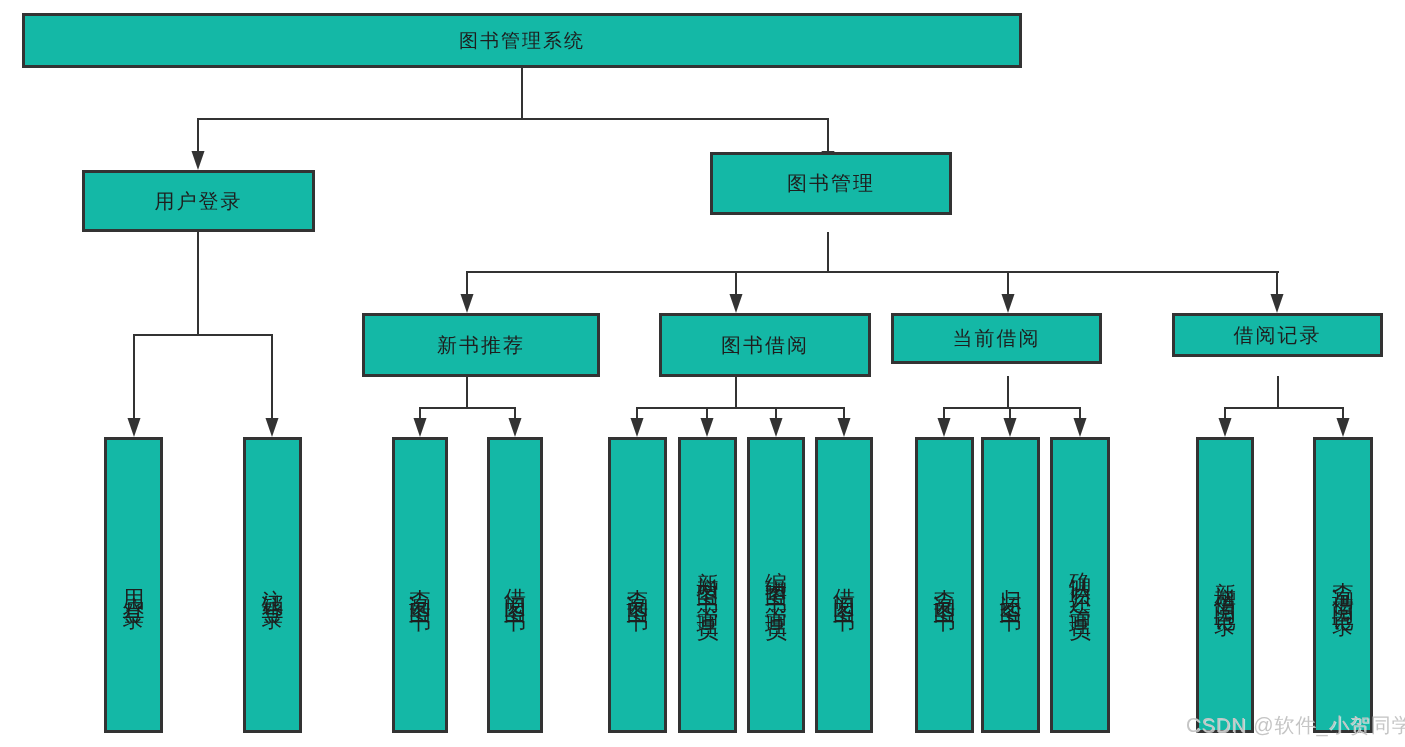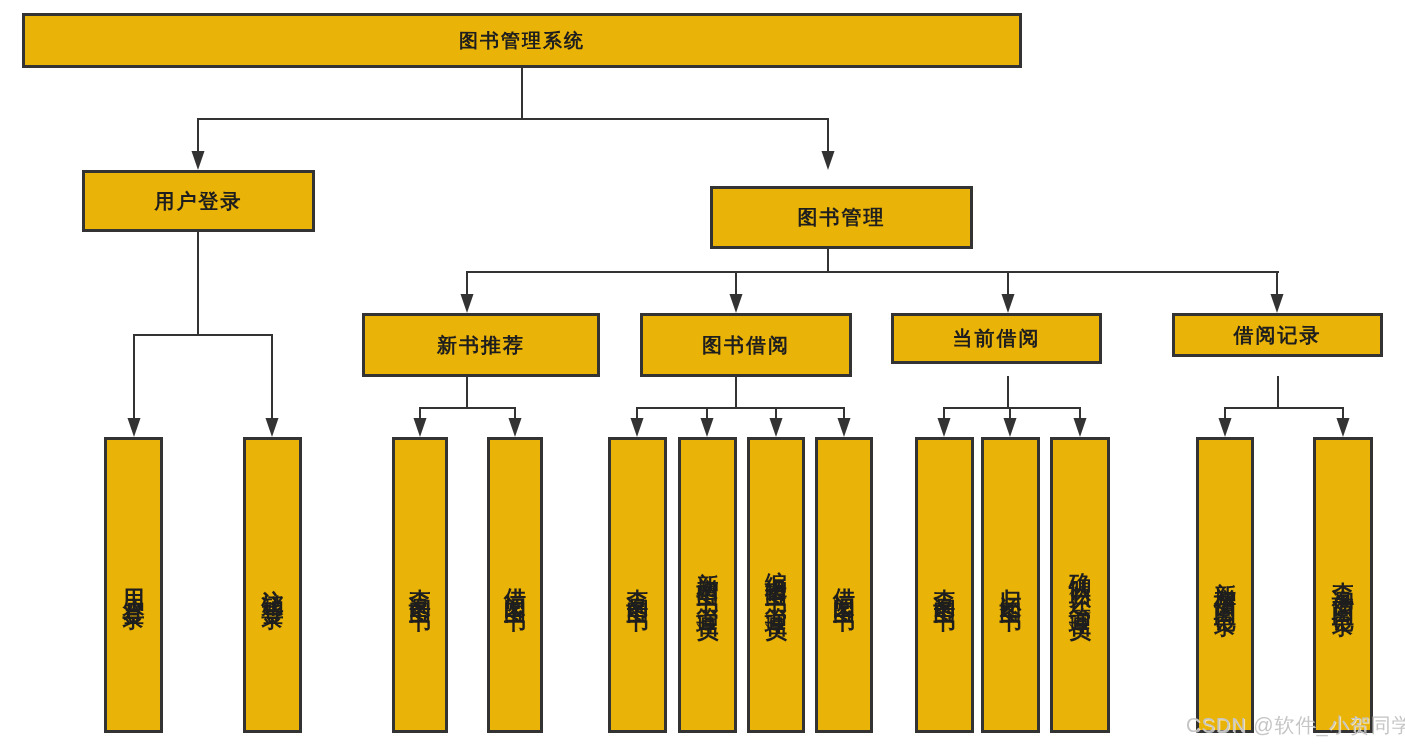--- a/index.html
+++ b/index.html
@@ -14,27 +14,26 @@
   .lines {
     position: absolute;
     left: 0; top: 0;
     width: 1405px; height: 747px;
     z-index: 1;
   }
   .box {
     position: absolute;
     box-sizing: border-box;
     border: 3px solid #333333;
-    background: #eab308;
+    background: #14b8a6;
     color: #1e1e1e;
     display: flex;
     align-items: center;
     justify-content: center;
     z-index: 2;
-    font-weight: bold;
   }
   .box-h {
     font-size: 20px;
     letter-spacing: 2px;
     white-space: nowrap;
   }
   .box-title { font-size: 19px; }
   .box-v {
     writing-mode: vertical-rl;
     text-orientation: mixed;
@@ -110,24 +109,24 @@
       <polygon points="1073.5,418 1086.5,418 1080,437" fill="#333333"></polygon>
       <line x1="1225" y1="408" x2="1225" y2="424" stroke="#333333" stroke-width="2" stroke-linecap="square"></line>
       <polygon points="1218.5,418 1231.5,418 1225,437" fill="#333333"></polygon>
       <line x1="1343" y1="408" x2="1343" y2="424" stroke="#333333" stroke-width="2" stroke-linecap="square"></line>
       <polygon points="1336.5,418 1349.5,418 1343,437" fill="#333333"></polygon>
     </svg>
 
   <div class="box box-h box-title" style="left:22px; top:13px; width:1000px; height:55px;">图书管理系统</div>
 
   <div class="box box-h" style="left:82px; top:170px; width:233px; height:62px;">用户登录</div>
-  <div class="box box-h" style="left:710px; top:186px; width:263px; height:63px;">图书管理</div>
+  <div class="box box-h" style="left:710px; top:152px; width:242px; height:63px;">图书管理</div>
 
   <div class="box box-h" style="left:362px; top:313px; width:238px; height:64px;">新书推荐</div>
-  <div class="box box-h" style="left:640px; top:313px; width:212px; height:64px;">图书借阅</div>
+  <div class="box box-h" style="left:659px; top:313px; width:212px; height:64px;">图书借阅</div>
   <div class="box box-h" style="left:891px; top:313px; width:211px; height:51px;">当前借阅</div>
   <div class="box box-h" style="left:1172px; top:313px; width:211px; height:44px;">借阅记录</div>
 
   <div class="box box-v" style="left:104px; top:437px; width:59px; height:296px;">用户登录</div>
   <div class="box box-v" style="left:243px; top:437px; width:59px; height:296px;">注销登录</div>
 
   <div class="box box-v" style="left:392px; top:437px; width:56px; height:296px;">查询图书</div>
   <div class="box box-v" style="left:487px; top:437px; width:56px; height:296px;">借阅图书</div>
 
   <div class="box box-v" style="left:608px; top:437px; width:59px; height:296px;">查询图书</div>

